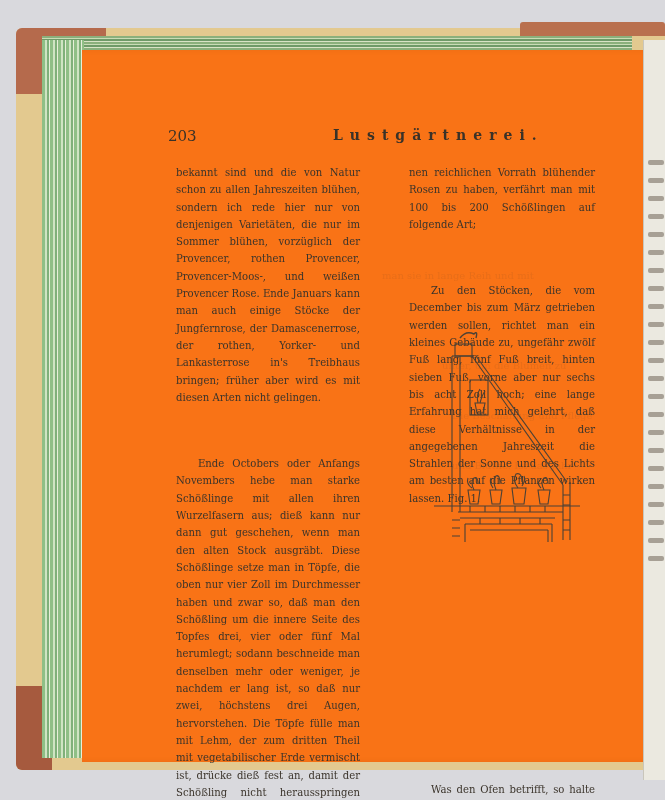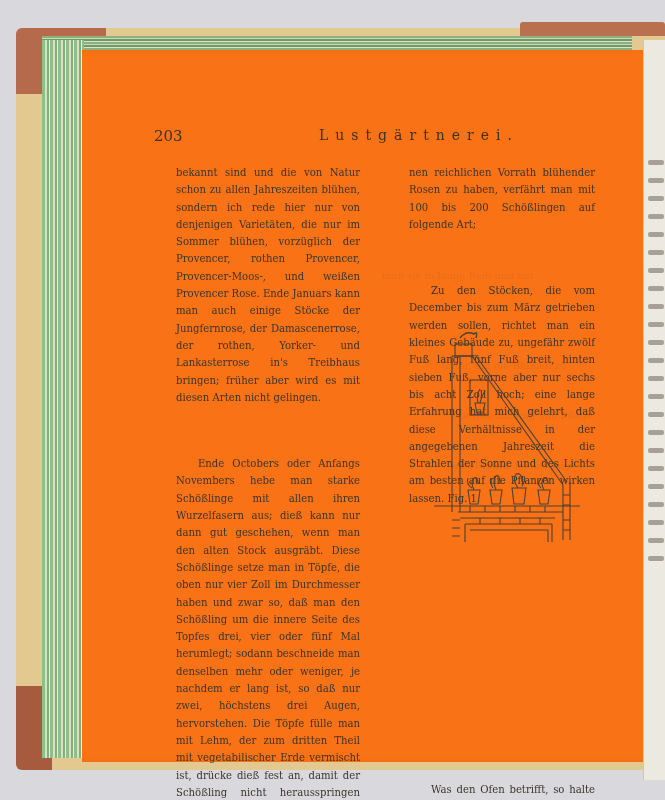--- a/index.html
+++ b/index.html
@@ -26,23 +26,23 @@
   .page {
     position:absolute; left:82px; top:50px; width:570px; height:712px;
     background:#f97316;
     box-shadow: inset -4px 0 6px rgba(0,0,0,0.06);
   }
   .next-page {
     position:absolute; left:643px; top:40px; width:22px; height:740px;
     background:#ebe9e0; border-left:1px solid #c9c6bb;
   }
   .next-page-line { position:absolute; left:4px; height:5px; width:16px; background:#6f6558; opacity:.55; border-radius:2px; }
-  .header { position:absolute; top:127px; left:154px; width:452px; height:20px; color:#3a3228; }
+  .header { position:absolute; top:127px; left:168px; width:452px; height:20px; color:#3a3228; }
   .page-number { position:absolute; left:0; top:0; font-size:15px; }
-  .running-title { position:absolute; left:165px; top:0; font-size:14px; letter-spacing:7px; font-weight:normal; }
+  .running-title { position:absolute; left:165px; top:0; font-size:14px; letter-spacing:7px; font-weight:bold; }
   .column {
     position:absolute; top:148px; width:216px;
     font-family:"DejaVu Serif", serif; font-size:10.1px; line-height:17.3px;
     color:#3b342b; text-align:justify;
   }
   .col-left { left:160px; }
   .col-right { left:393px; width:218px; }
   .column p { margin:16px; }
   .indent { text-indent:22px; }
   .gap { height:17px; }

